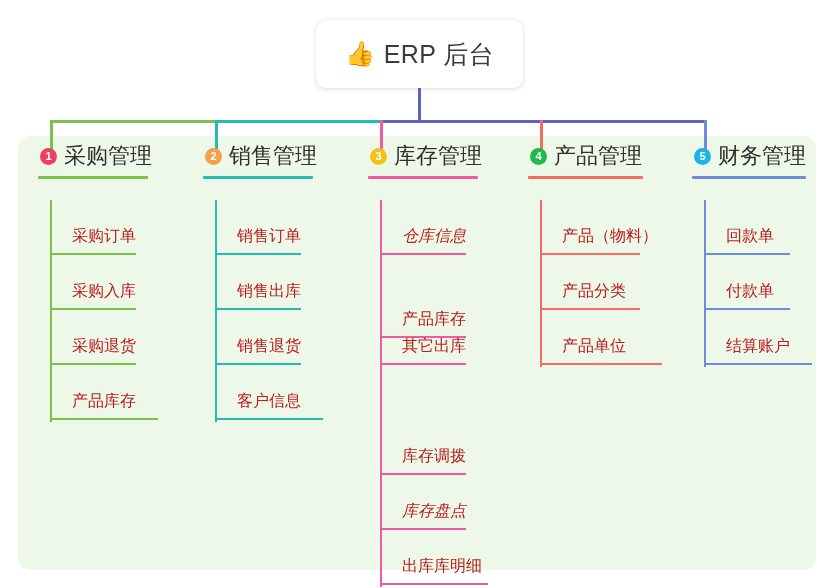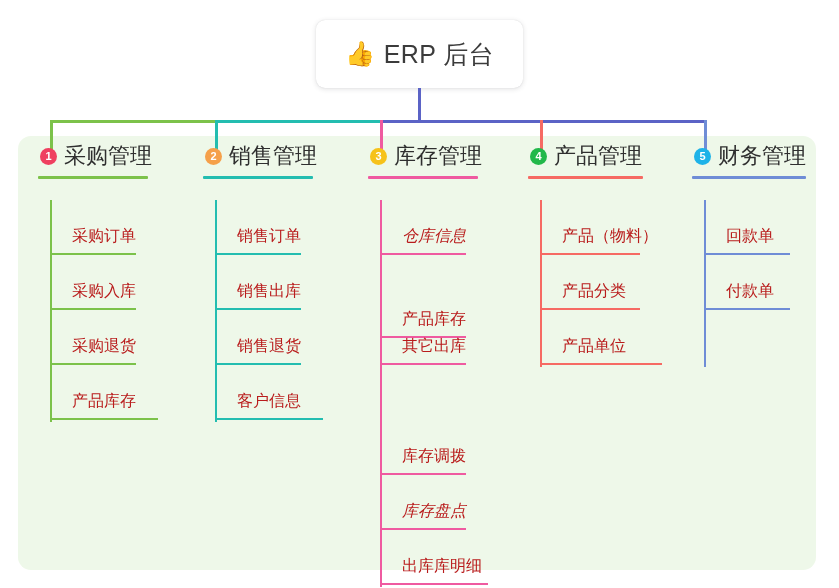--- a/index.html
+++ b/index.html
@@ -225,17 +225,21 @@
         <div class="leaves" style="height: 165px;">
           <div class="spine" style="height: 167px; background: rgb(111, 141, 214); top: 21px;"></div>
           <div class="leaf" style="top: 21px; width: 108px;">
             <span class="leaf-label">回款单</span>
             <div class="leaf-rule" style="width: 86px; background: rgb(111, 141, 214);"></div>
           </div>
           <div class="leaf" style="top: 76px; width: 108px;">
             <span class="leaf-label">付款单</span>
             <div class="leaf-rule" style="width: 86px; background: rgb(111, 141, 214);"></div>
           </div>
+          <div class="leaf" style="top: 131px; width: 108px;">
+            <span class="leaf-label">结算账户</span>
+            <div class="leaf-rule" style="width: 108px; background: rgb(111, 141, 214);"></div>
+          </div>
         </div>
       </div>
     </div>
 
 </div>
 
 </body></html>

